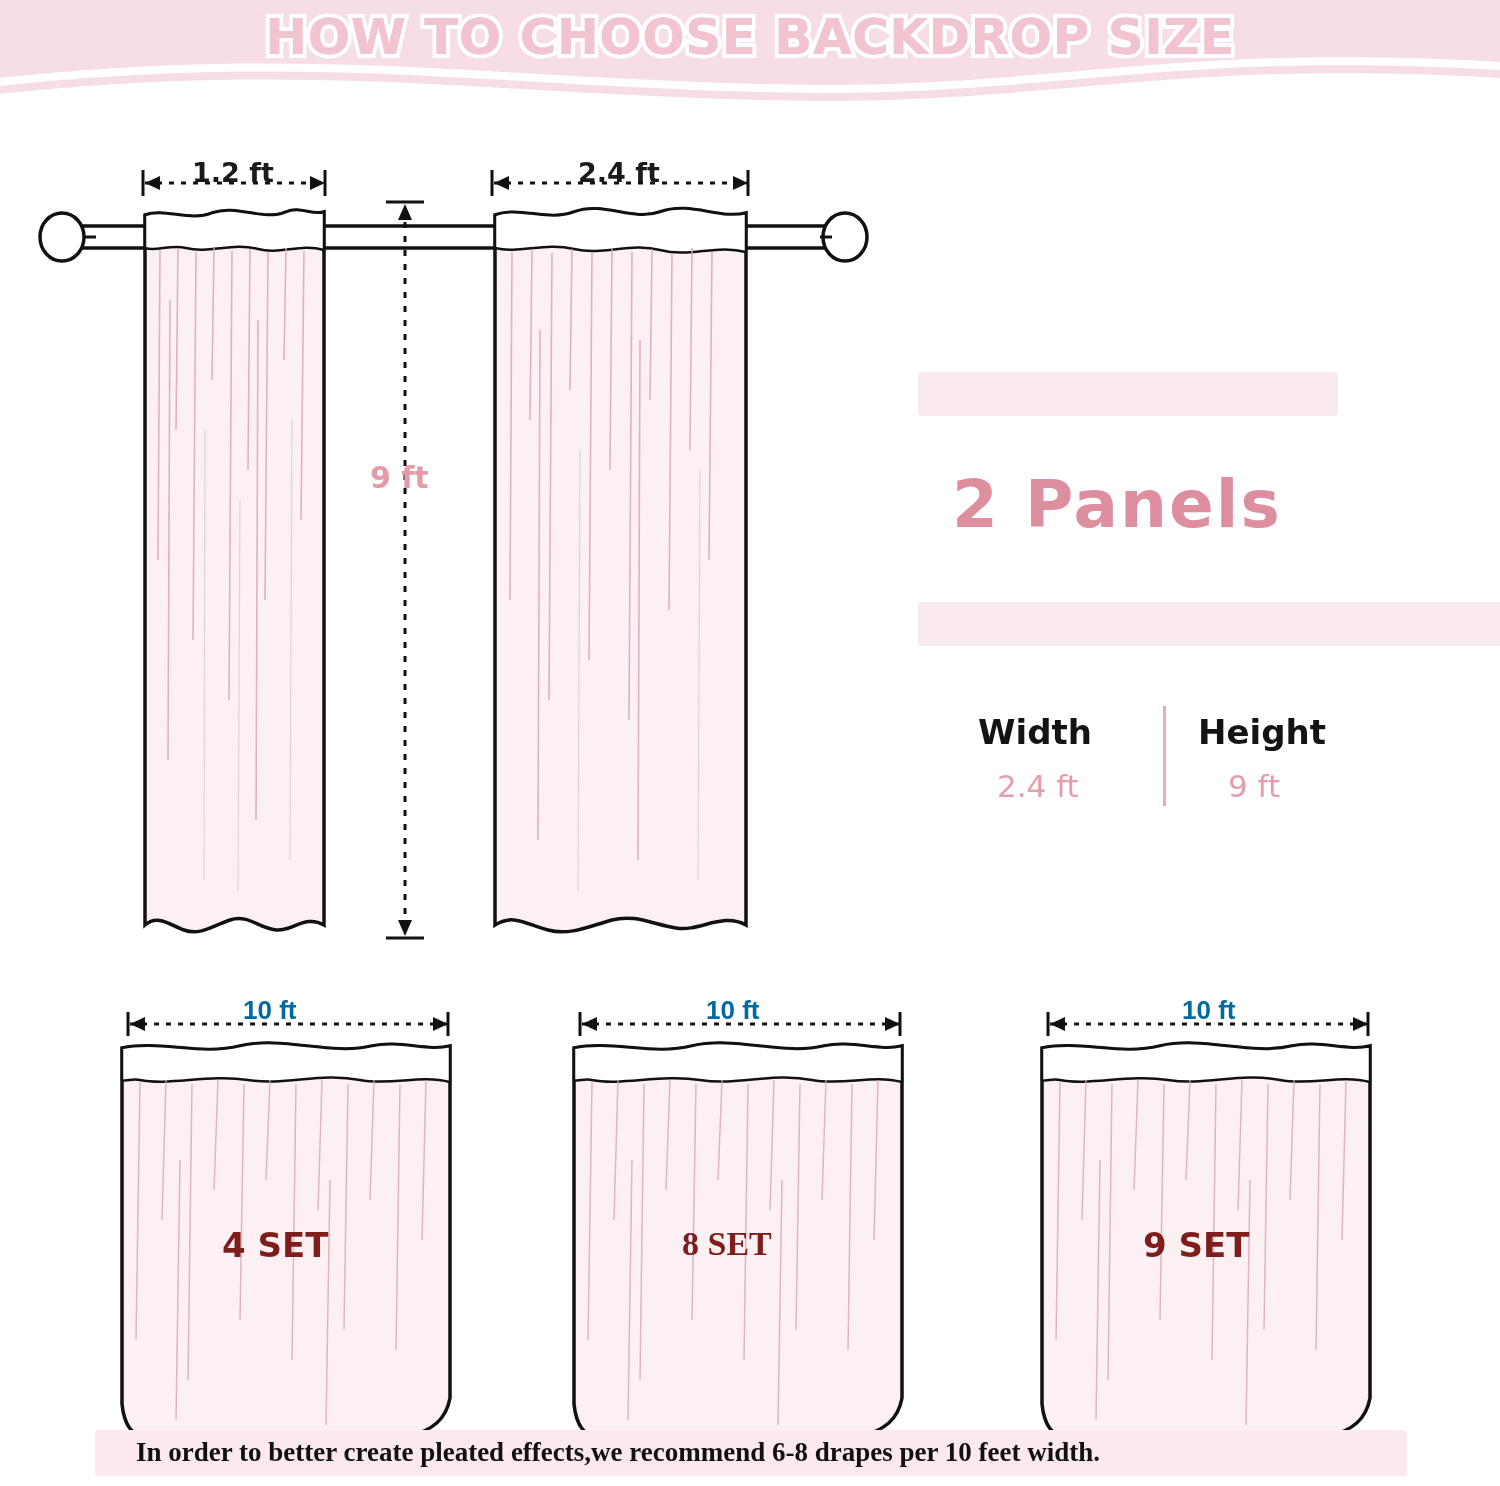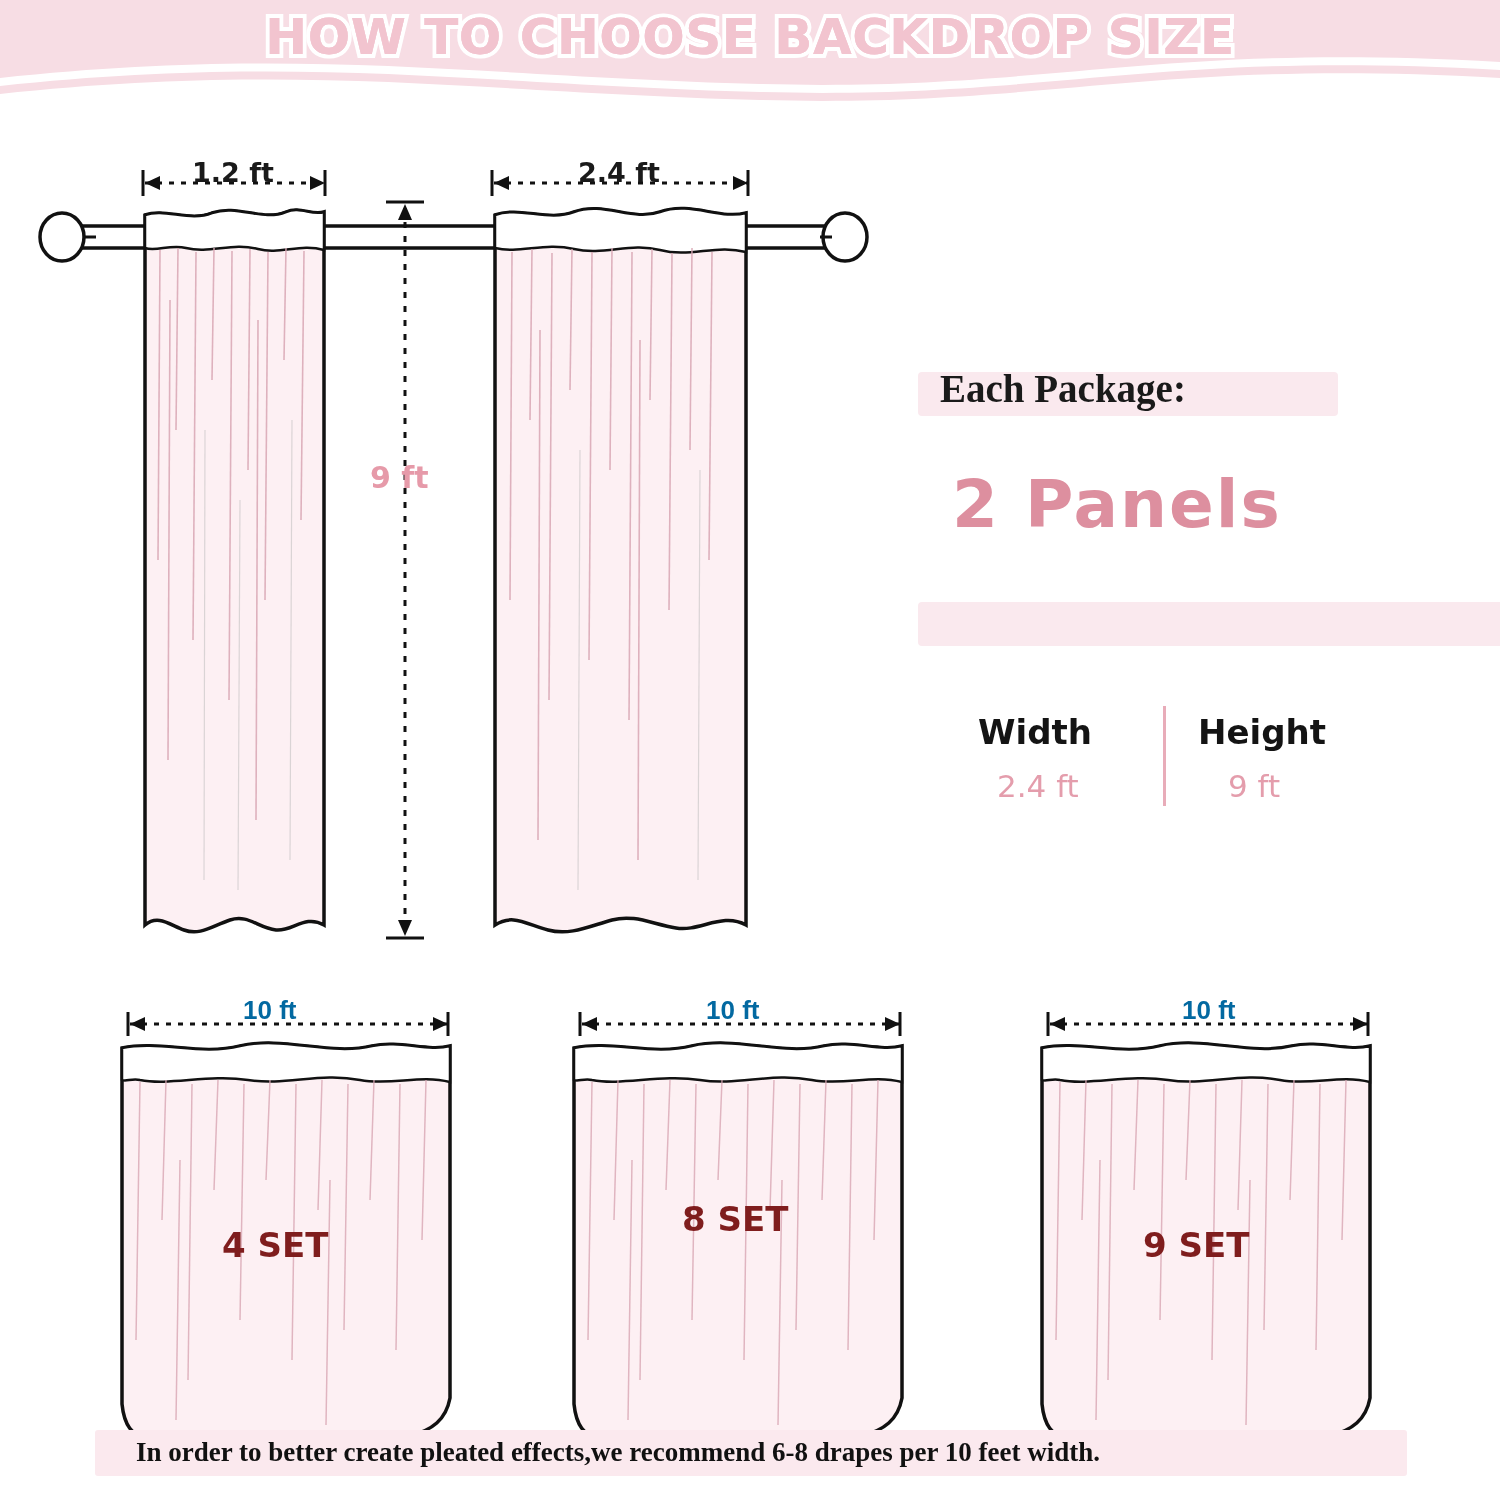--- a/index.html
+++ b/index.html
@@ -264,21 +264,20 @@
       <path d="M405,204 L398,220 L412,220 Z" fill="#111111" stroke="none"></path>
       <path d="M405,936 L398,920 L412,920 Z" fill="#111111" stroke="none"></path>
     </g>
   </svg>
 
   <div class="dim-label" style="left:192px; top:157px;">1.2 ft</div>
   <div class="dim-label" style="left:578px; top:157px;">2.4 ft</div>
   <div class="dim-label-pink" style="left:370px; top:460px;">9  ft</div>
 
   <div class="hl-band" style="left:918px; top:372px; width:420px; height:44px;"></div>
-  <div class="info-text info-h1" style="left:940px; top:366px;">Each Package:</div>
 
   <div class="info-text info-big" style="left:952px; top:466px;">2  Panels</div>
 
   <div class="hl-band" style="left:918px; top:602px; width:588px; height:44px;"></div>
 
   <div class="info-text info-col-head" style="left:978px; top:712px;">Width</div>
   <div class="info-text info-col-val" style="left:997px; top:768px;">2.4 ft</div>
 
   <div class="vdivider" style="left:1163px; top:706px; height:100px;"></div>
 
@@ -396,21 +395,21 @@
         <line x1="1100" y1="1160" x2="1096" y2="1420"></line>
         <line x1="1250" y1="1180" x2="1246" y2="1425"></line>
       </g>
     </g>
   </svg>
 
   <div class="set-dim" style="left:243px; top:995px;">10 ft</div>
   <div class="set-label" style="left:222px; top:1225px;">4 SET</div>
 
   <div class="set-dim" style="left:706px; top:995px;">10 ft</div>
-  <div class="set-label" style="left:682px; top:1199px;">8 SET</div>
+  <div class="set-label" style="left:682px; top:1225px;font-family:Liberation Serif, serif;">8 SET</div>
 
   <div class="set-dim" style="left:1182px; top:995px;">10 ft</div>
   <div class="set-label" style="left:1143px; top:1225px;">9 SET</div>
 
   <div class="footer-band"></div>
   <div class="footer-text">In order to better create pleated effects,we recommend 6-8 drapes per 10 feet width.</div>
 
 </div>
 
 </body></html>

